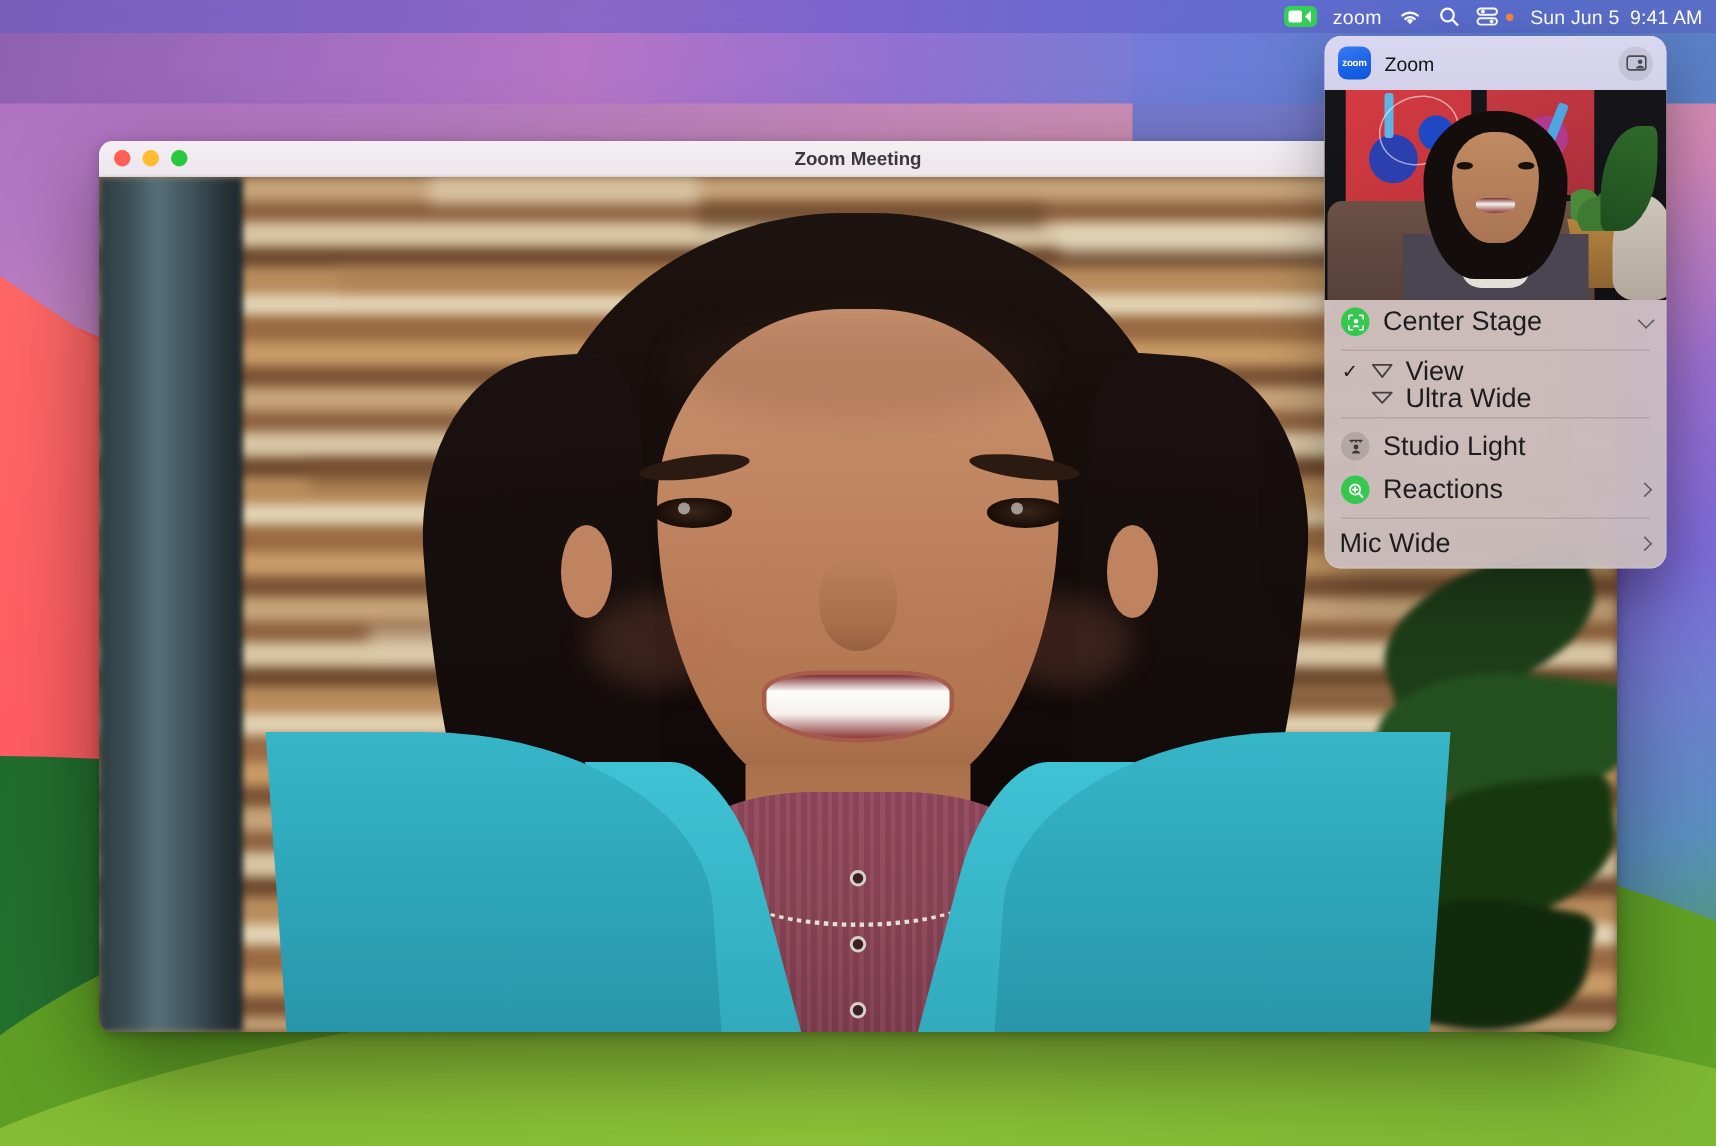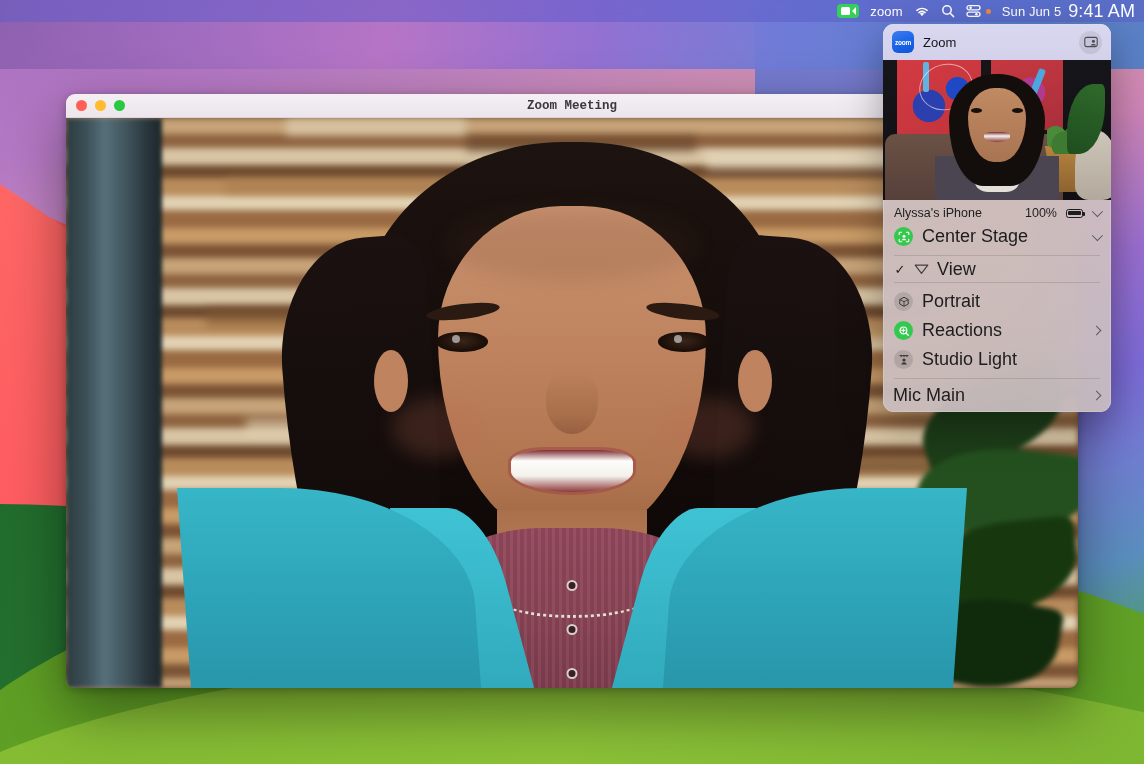--- a/index.html
+++ b/index.html
@@ -79,31 +79,30 @@
   .mb-cam::before {
     content:""; width:9px; height:8px; background:#fff; border-radius:1.5px;
     position:absolute; left:3.5px;
   }
   .mb-cam::after {
     content:""; position:absolute; right:3.5px;
     border-style:solid; border-width:4px 4px 4px 0;
     border-color:transparent #fff transparent transparent;
   }
   .mb-zoom-text { color:#fff; font-size:13px; letter-spacing:.2px; }
-  .mb-time { color:#fff; font-size:18px; letter-spacing:.1px; }
+  .mb-time { color:#fff; font-size:13px; letter-spacing:.1px; }
   .mb-date { color:#fff; font-size:13px; letter-spacing:.1px; margin-right:-4px;}
   .cc-dot { width:5px; height:5px; border-radius:50%; background:#f0883e; margin-left:-6px; align-self:center; }
 
   
   #zoom-window {
     position:absolute; left:66px; top:94px; width:1012px; height:594px;
     border-radius:9px; overflow:hidden;
     box-shadow:0 22px 60px rgba(0,0,0,.42), 0 2px 8px rgba(0,0,0,.25);
     z-index:20;
-    font-family:Liberation Mono, monospace;
   }
   .titlebar {
     position:relative; height:24px;
     background:linear-gradient(180deg,#f4eff3 0%, #ece6ec 100%);
     display:flex; align-items:center; padding-left:10px;
     border-bottom:1px solid rgba(0,0,0,.10);
   }
   .lights { display:flex; gap:8px; align-items:center; }
   .light { width:11px; height:11px; border-radius:50%; }
   .l-close { background:#ff5f57; }
@@ -514,26 +513,20 @@
       <div class="pv-jacket pv-jacket-r"></div>
       <div class="pv-collar"></div>
       <div class="pv-hair"></div>
       <div class="pv-face"></div>
       <div class="pv-eye pv-eye-l"></div>
       <div class="pv-eye pv-eye-r"></div>
       <div class="pv-mouth"></div>
     </div>
   </div>
 
-  <div class="vp-row vp-device-row">
-    <span class="vp-device-name">Alyssa's iPhone</span>
-    <span class="vp-batt-pct">100%</span>
-    <span class="batt-glyph"></span>
-    <span class="chev-down"></span>
-  </div>
 
   <div class="vp-row tall">
     <span class="icon-circle on">
       <svg width="12" height="12" viewBox="0 0 12 12">
         <path d="M1.2 3.6V1.9a.7.7 0 0 1 .7-.7h1.7M8.4 1.2h1.7a.7.7 0 0 1 .7.7v1.7M10.8 8.4v1.7a.7.7 0 0 1-.7.7H8.4M3.6 10.8H1.9a.7.7 0 0 1-.7-.7V8.4" stroke="#fff" stroke-width="1.1" fill="none" stroke-linecap="round"></path>
         <circle cx="6" cy="5.2" r="1.5" fill="#fff"></circle>
         <path d="M3.6 9.2 a2.6 2.6 0 0 1 4.8 0 Z" fill="#fff"></path>
       </svg>
     </span>
     <span class="vp-label">Center Stage</span>
@@ -543,57 +536,55 @@
   <div class="vp-divider"></div>
 
   <div class="vp-row cam-opt-row">
     <span class="check">✓</span>
     <svg width="15" height="12" viewBox="0 0 15 12">
       <path d="M1.2 2.2 h12.6 L7.5 10.4 Z" stroke="#44403f" stroke-width="1.2" fill="none" stroke-linejoin="round"></path>
     </svg>
     <span class="vp-label">View</span>
   </div>
 
+  <div class="vp-row cam-opt-row">
+    <span class="check"></span>
+    <svg width="15" height="12" viewBox="0 0 15 12">
+      <path d="M1.2 2.8 h12.6 L7.5 9.6 Z" stroke="#44403f" stroke-width="1.2" fill="none" stroke-linejoin="round"></path>
+    </svg>
+    <span class="vp-label">Ultra Wide</span>
+  </div>
 
   <div class="vp-divider"></div>
+
 
   <div class="vp-row tall">
     <span class="icon-circle">
       <svg width="12" height="12" viewBox="0 0 12 12">
-        <path d="M6 1.3 10.2 3.5 V8 L6 10.3 1.8 8 V3.5 Z" stroke="#3b3836" stroke-width="1" fill="none" stroke-linejoin="round"></path>
-        <path d="M1.8 3.5 6 5.7 10.2 3.5 M6 5.7 V10.3" stroke="#3b3836" stroke-width="0.9" fill="none"></path>
+        <path d="M2 1.6 h8 M3.2 1.6 v1.1 M6 1.6 v1.1 M8.8 1.6 v1.1" stroke="#3b3836" stroke-width="1" stroke-linecap="round"></path>
+        <circle cx="6" cy="6" r="1.6" fill="#3b3836"></circle>
+        <path d="M3.2 10.4 a2.9 2.9 0 0 1 5.6 0 Z" fill="#3b3836"></path>
       </svg>
     </span>
-    <span class="vp-label">Portrait</span>
+    <span class="vp-label">Studio Light</span>
   </div>
 
   <div class="vp-row tall">
     <span class="icon-circle on">
       <svg width="12" height="12" viewBox="0 0 12 12">
         <circle cx="5.4" cy="5.4" r="3.4" stroke="#fff" stroke-width="1.2" fill="none"></circle>
         <path d="M5.4 3.8 v3.2 M3.8 5.4 h3.2" stroke="#fff" stroke-width="1.1" stroke-linecap="round"></path>
         <line x1="8" y1="8" x2="10.3" y2="10.3" stroke="#fff" stroke-width="1.3" stroke-linecap="round"></line>
       </svg>
     </span>
     <span class="vp-label">Reactions</span>
     <span class="chev-right"></span>
   </div>
 
-  <div class="vp-row tall">
-    <span class="icon-circle">
-      <svg width="12" height="12" viewBox="0 0 12 12">
-        <path d="M2 1.6 h8 M3.2 1.6 v1.1 M6 1.6 v1.1 M8.8 1.6 v1.1" stroke="#3b3836" stroke-width="1" stroke-linecap="round"></path>
-        <circle cx="6" cy="6" r="1.6" fill="#3b3836"></circle>
-        <path d="M3.2 10.4 a2.9 2.9 0 0 1 5.6 0 Z" fill="#3b3836"></path>
-      </svg>
-    </span>
-    <span class="vp-label">Studio Light</span>
-  </div>
-
   <div class="vp-divider"></div>
 
 
   <div class="vp-row tall" style="padding-bottom:4px;">
-    <span class="vp-label" style="margin-left:-1px;">Mic Main</span>
+    <span class="vp-label" style="margin-left:-1px;">Mic Wide</span>
     <span class="chev-right"></span>
   </div>
 
 </div>
 
 </body></html>

